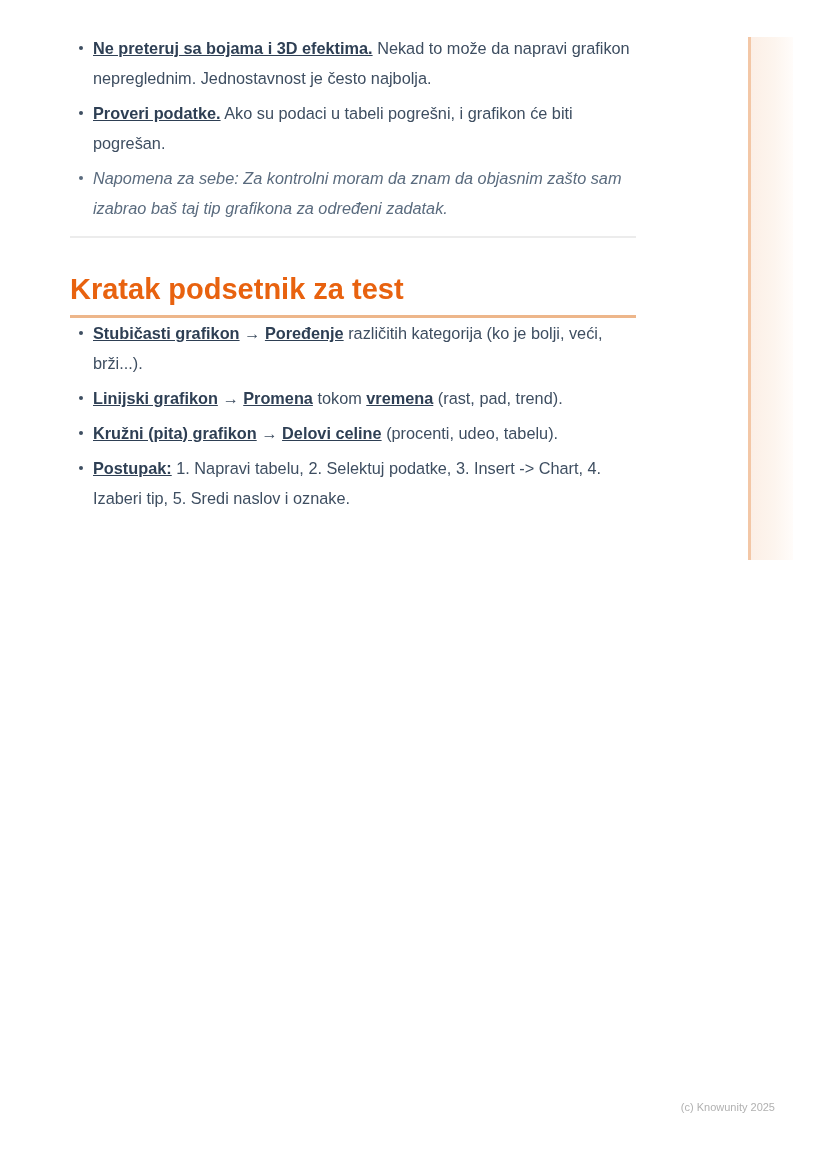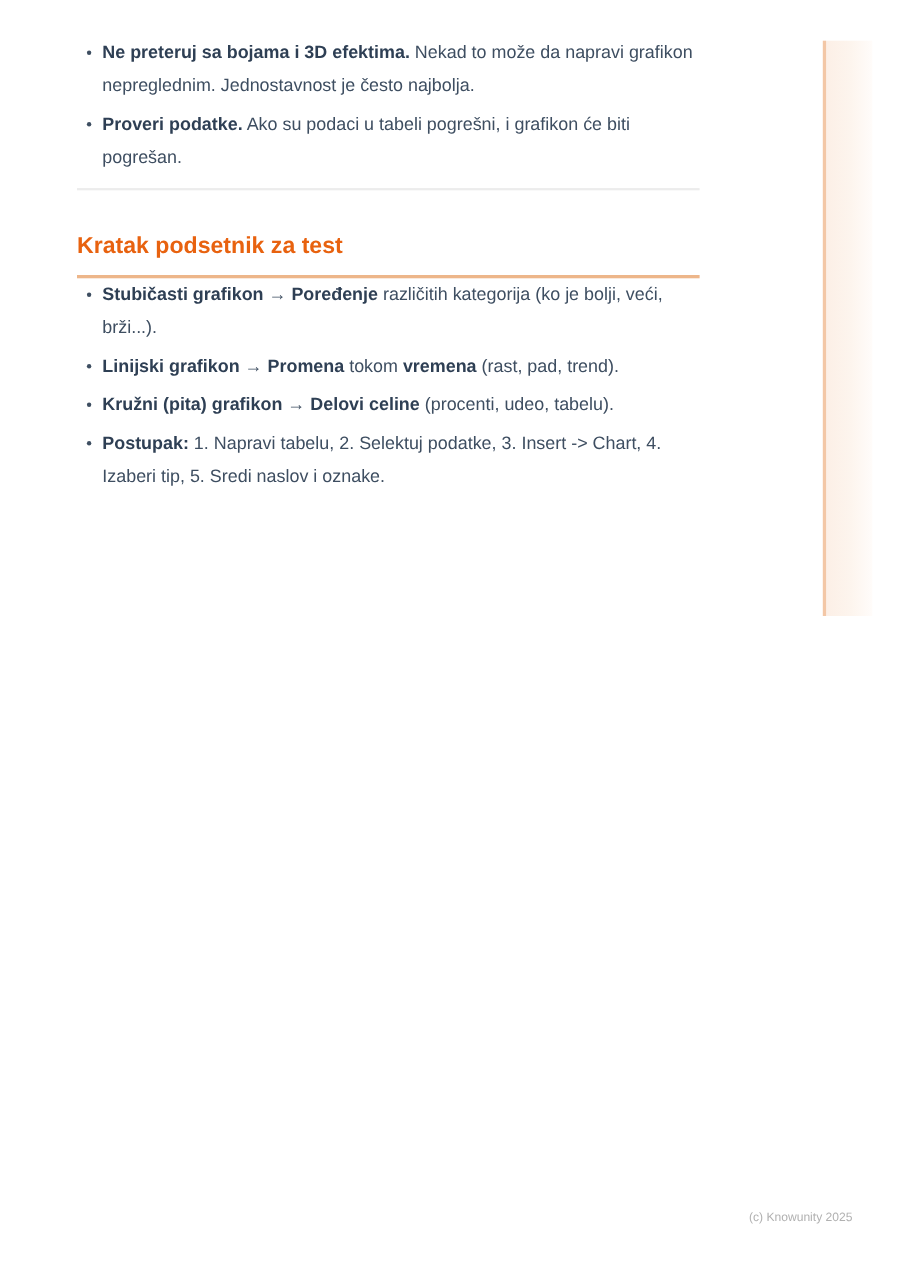--- a/index.html
+++ b/index.html
@@ -31,31 +31,31 @@
   li.li::before {
     content: "";
     position: absolute;
     left: 9px;
     top: 13px;
     width: 4px;
     height: 4px;
     border-radius: 50%;
     background: #3e4e61;
   }
-  .b { font-weight: 700; color: #2e3f54; }
+  .b { font-weight: 700; color: #2e3f54; text-decoration: underline; }
   .i { font-style: italic; color: #5a6b7e; }
   li.note-italic::before { background: #5a6b7e; }
   .rule {
     border: none;
     border-top: 2px solid #ececec;
     margin: 13px 0 0 0;
   }
   h1.section-title {
     margin: 35px 0 0 0;
-    font-size: 21px;
+    font-size: 29px;
     line-height: 32px;
     font-weight: 700;
     color: #e8620f;
     letter-spacing: 0;
   }
   .heading-rule {
     border: none;
     border-top: 3px solid #edb68a;
     margin: 10px 0 0 0;
   }
@@ -81,20 +81,21 @@
 </head>
 <body>
 
 <div class="page">
 
   <div class="content">
 
     <ul class="list notes">
       <li class="li"><span class="b">Ne preteruj sa bojama i 3D efektima.</span><span> Nekad to može da napravi grafikon nepreglednim. Jednostavnost je često najbolja.</span></li>
       <li class="li"><span class="b">Proveri podatke.</span><span> Ako su podaci u tabeli pogrešni, i grafikon će biti pogrešan.</span></li>
+      <li class="li note-italic"><span class="i">Napomena za sebe: Za kontrolni moram da znam da objasnim zašto sam izabrao baš taj tip grafikona za određeni zadatak.</span></li>
     </ul>
 
     <hr class="rule">
 
     <h1 class="section-title">Kratak podsetnik za test</h1>
     <hr class="heading-rule">
 
     <ul class="list summary">
       <li class="li"><span class="b">Stubičasti grafikon</span><span> → </span><span class="b">Poređenje</span><span> različitih kategorija (ko je bolji, veći, brži...).</span></li>
       <li class="li"><span class="b">Linijski grafikon</span><span> → </span><span class="b">Promena</span><span> tokom </span><span class="b">vremena</span><span> (rast, pad, trend).</span></li>

